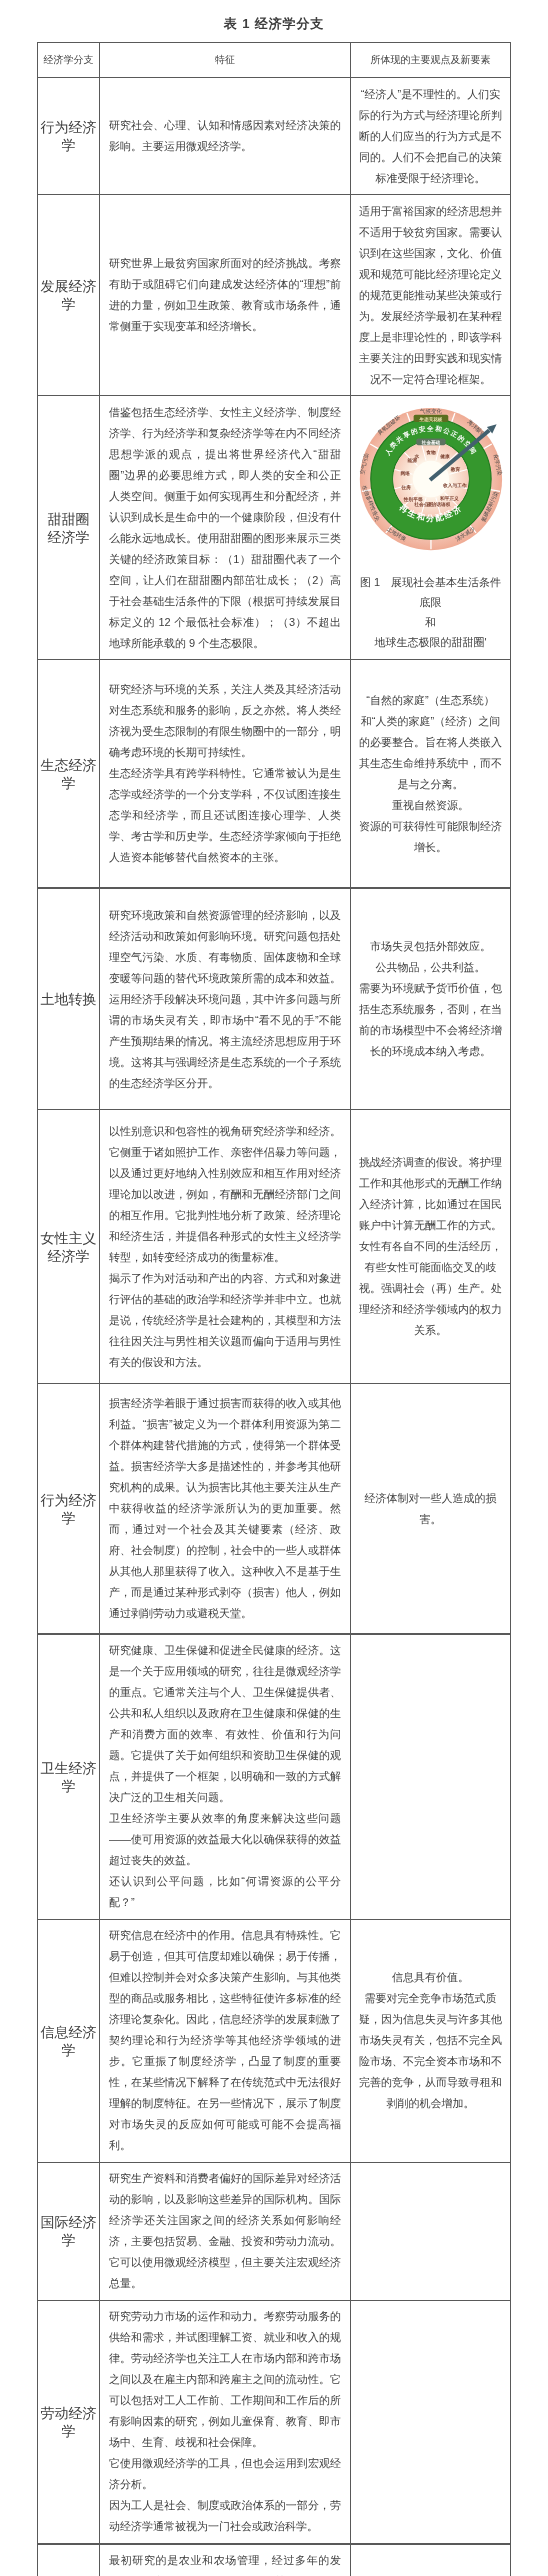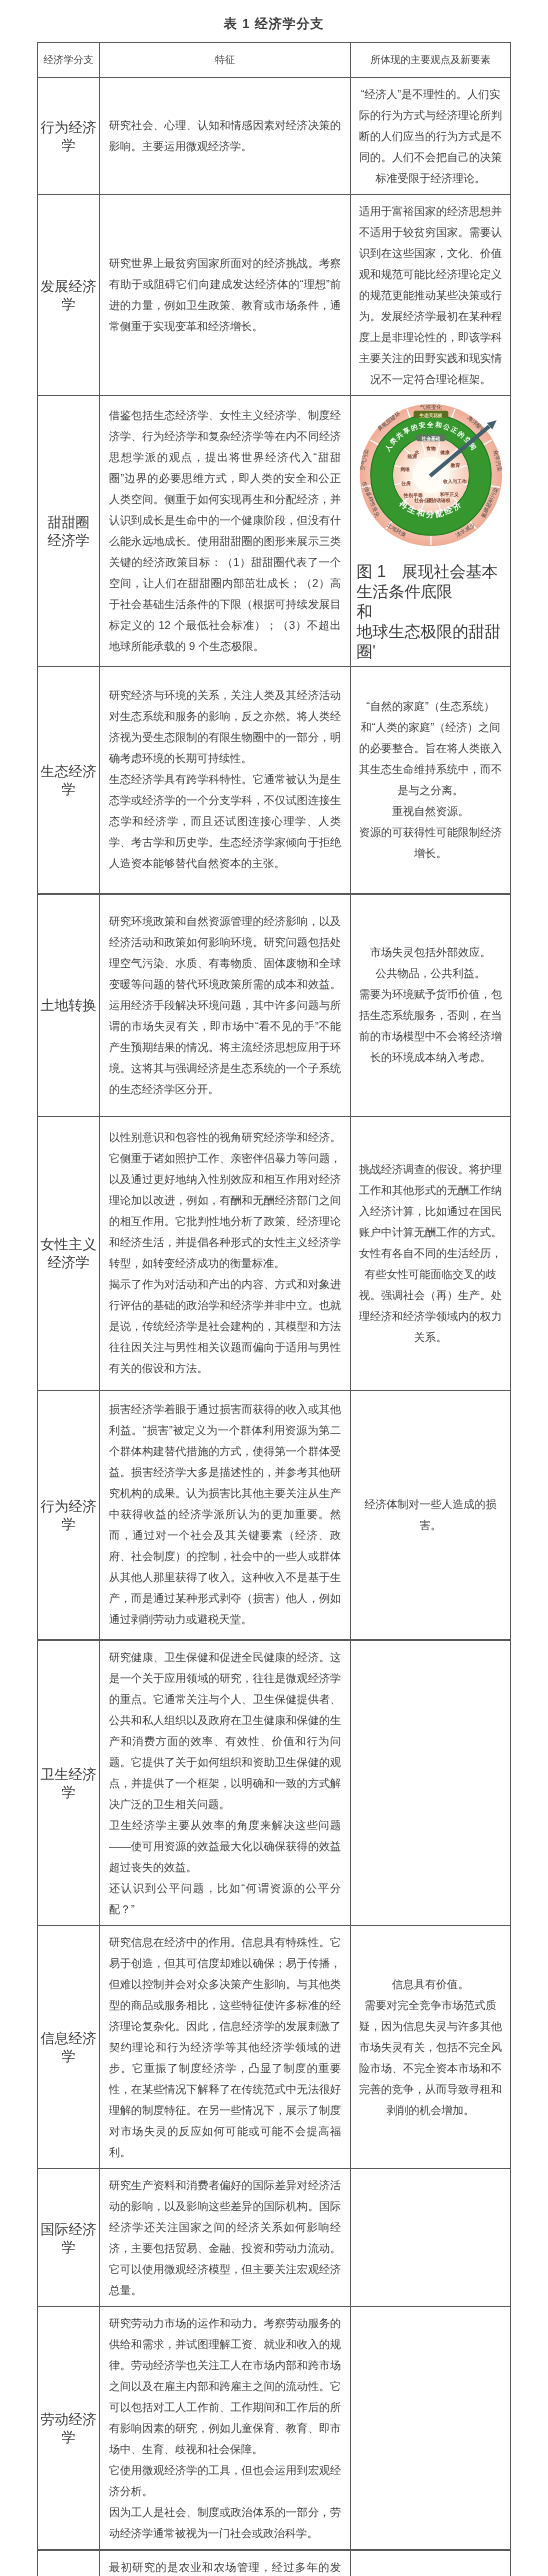--- a/index.html
+++ b/index.html
@@ -48,25 +48,25 @@
     font-size:11px;
     line-height:21px;
     text-align:justify;
     white-space:pre-line;
   }
   td.view .celltext{text-align:center;}
   tr.split td{border-top:2.7px double #595959;}
   
   td.figcell{padding:3.7px 5.5px;text-align:center;}
   .fig-caption{
-    font-size:16px;
+    font-size:11px;
     line-height:20px;
     white-space:pre-line;
-    text-align:left;
-    margin-top:7px;
+    text-align:center;
+    margin-top:13px;
   }
   svg text{font-family:"Liberation Sans","DejaVu Sans",sans-serif;}
   .arcTop{font-size:7.2px;font-weight:bold;fill:#ffffff;letter-spacing:1.5px;}
   .arcBottom{font-size:9px;font-weight:bold;fill:#ffffff;letter-spacing:2px;}
   .olabel{font-size:6px;fill:#4a4a4a;text-anchor:middle;}
   .ilabel{font-size:5.2px;fill:#7b3f2e;text-anchor:middle;font-weight:bold;}
   .bannertext{font-size:5px;fill:#f4f0c0;text-anchor:middle;font-weight:bold;}
   .bannertext2{font-size:5px;fill:#ffffff;text-anchor:middle;font-weight:bold;}
 </style>
 </head>

